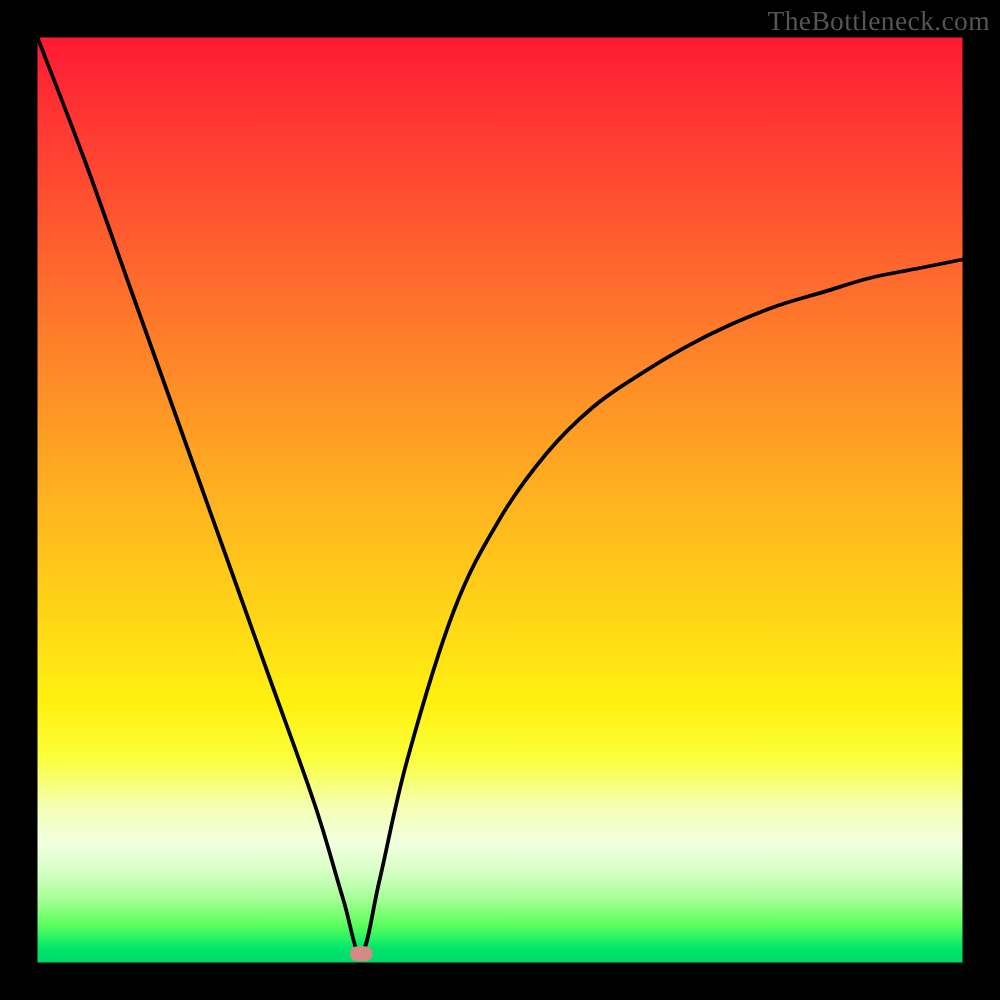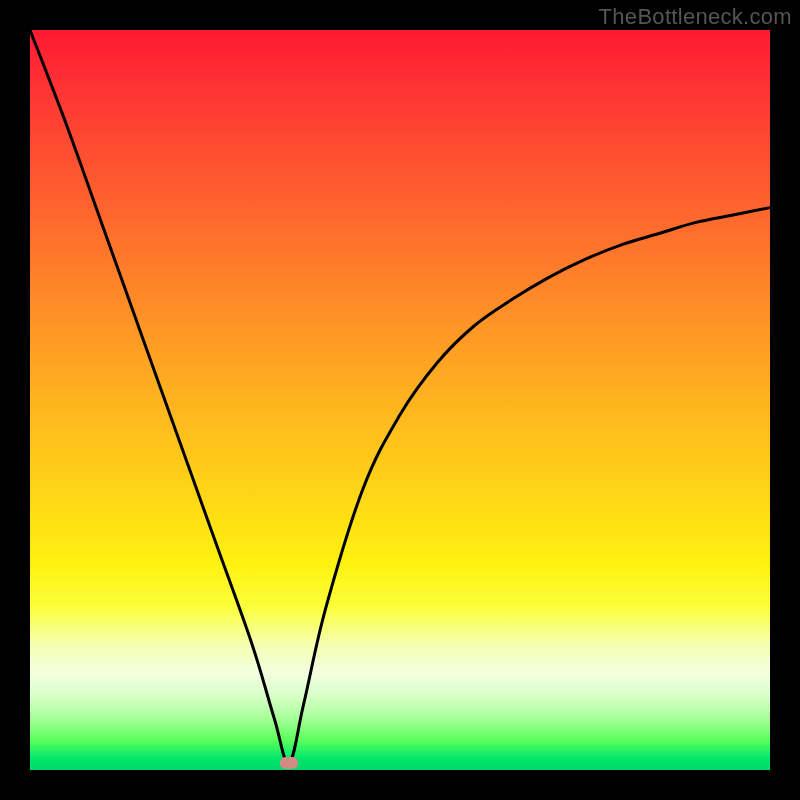--- a/index.html
+++ b/index.html
@@ -35,21 +35,21 @@
       #00e66b 98.5%,
       #00d96b 100%
     );
   }
   .watermark {
     position: absolute;
     top: 4px;
     right: 8px;
     color: #555;
     font-size: 22px;
-    font-family: Liberation Sans, sans-serif;
+    font-family: Liberation Serif, serif;
     letter-spacing: 0.3px;
   }
   .curve-svg {
     position: absolute;
     left: 0;
     top: 0;
     width: 740px;
     height: 740px;
     overflow: visible;
   }

